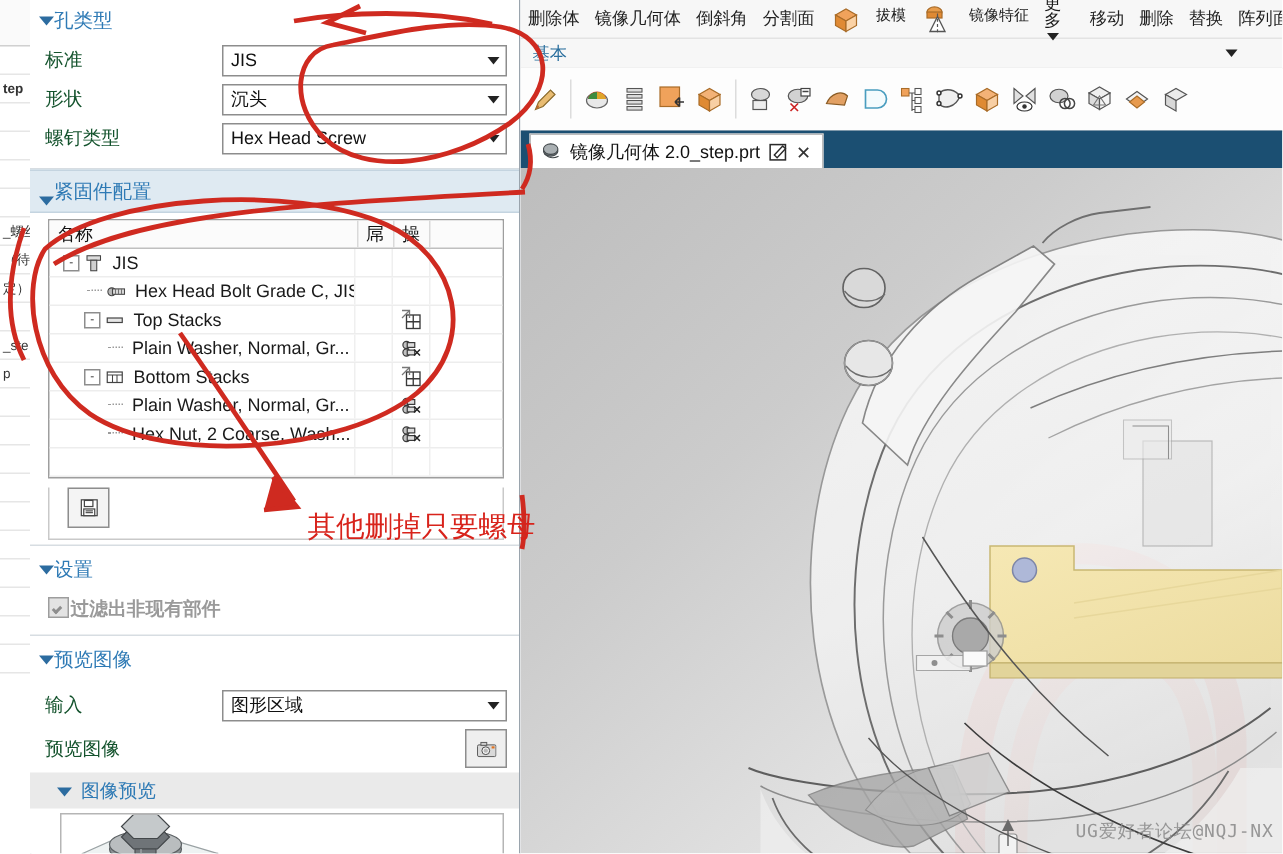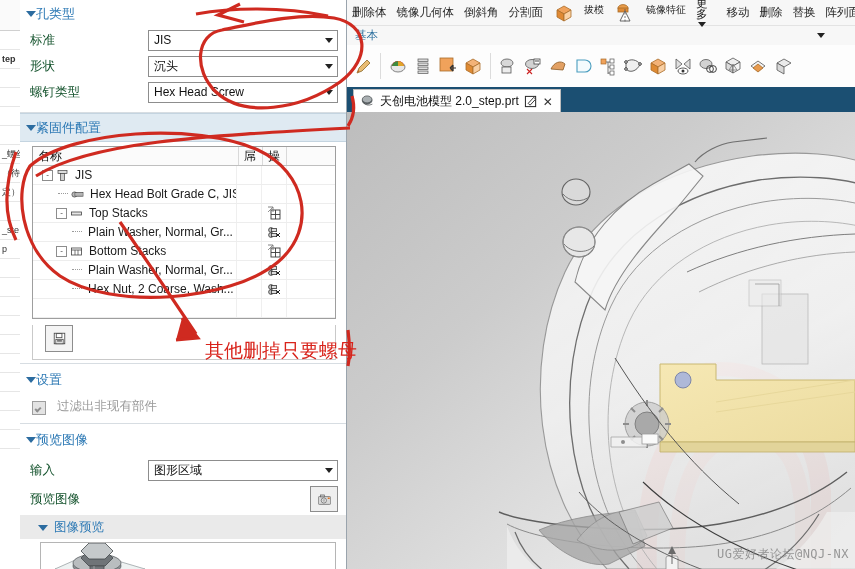--- a/index.html
+++ b/index.html
@@ -18,21 +18,21 @@
   .leftstrip .lrow.b{font-weight:bold;}
   .leftstrip .head{height:30px;border-bottom:1px solid #d0d0d0;background:#fafafa;}
 
   
   .panel{position:absolute;left:20px;top:0;width:326px;height:569px;background:#ffffff;
     border-right:1px solid #9aa4ad;overflow:hidden;}
   .grp{display:flex;align-items:center;gap:0;padding:5px 0 4px 6px;}
   .grp .tri{width:0;height:0;border-left:5px solid transparent;border-right:5px solid transparent;
     border-top:6px solid #2c6ca0;}
   .grp .gtitle{color:#2e7ab5;font-size:13px;}
-  .grp.sec{background:#dfeaf2;border-top:1px solid #c4d4e0;border-bottom:1px solid #c4d4e0;}
+  .grp.sec{background:#dfeaf2;border-top:1px solid #c4d4e0;border-bottom:1px solid #c4d4e0;align-items:flex-end;}
   .hr{height:1px;background:#d7dde2;margin:3px 0 0 0;}
 
   .frow{display:flex;align-items:center;padding:2px 8px 2px 10px;height:22px;}
   .frow .flabel{width:118px;font-size:12.5px;color:#14532d;}
   .combo{flex:1;height:19px;border:1px solid #8d8d8d;background:#fff;display:flex;
     align-items:center;justify-content:space-between;padding:0 4px 0 5px;font-size:12px;color:#111;}
   .combo .cv{white-space:nowrap;overflow:hidden;text-overflow:ellipsis;}
   .caret{width:0;height:0;border-left:4px solid transparent;border-right:4px solid transparent;
     border-top:5px solid #222;margin-left:6px;flex:none;}
 
@@ -57,21 +57,21 @@
     text-align:center;color:#333;flex:none;margin-left:2px;}
   .dots{width:10px;height:1px;border-top:1px dotted #9b9b9b;flex:none;margin-left:4px;}
 
   
   .ic{width:13px;height:13px;flex:none;display:inline-block;}
 
   .savebtn{margin:6px 0 0 12px;width:26px;height:25px;border:1px solid #8d8d8d;background:#f4f4f4;
     display:flex;align-items:center;justify-content:center;}
   .panelbox{border:1px solid #c9c9c9;border-top:none;margin:0 10px 0 12px;height:34px;}
 
-  .chkrow{display:flex;align-items:flex-end;gap:11px;padding:5px 0 5px 12px;}
+  .chkrow{display:flex;align-items:flex-start;gap:1px;padding:5px 0 5px 12px;font-weight:bold;}
   .chk{width:12px;height:12px;border:1px solid #9d9d9d;background:#e3e3e3;position:relative;flex:none;}
   .chk:after{content:"";position:absolute;left:2px;top:5px;width:4px;height:2px;border-left:2px solid #8e8e8e;
     border-bottom:2px solid #8e8e8e;transform:rotate(-45deg);}
   .chklbl{font-size:12.5px;color:#9a9a9a;}
 
   .imgbtn{width:26px;height:24px;border:1px solid #8d8d8d;background:#efefef;display:flex;
     align-items:center;justify-content:center;}
 
   .subgrp{display:flex;align-items:center;gap:6px;padding:4px 0 3px 18px;background:#eaeaea;}
   .subgrp .tri{width:0;height:0;border-left:5px solid transparent;border-right:5px solid transparent;
@@ -580,21 +580,21 @@
       </div>
     </div>
 
     <div class="tabbar">
       <div class="tab">
         <svg class="tabicon" viewBox="0 0 16 14">
           <ellipse cx="7" cy="6" rx="5.5" ry="4" fill="#6d7478" stroke="#42484b" stroke-width="0.8"></ellipse>
           <ellipse cx="7" cy="4.6" rx="5.5" ry="4" fill="#aab0b3" stroke="#42484b" stroke-width="0.8"></ellipse>
           <path d="M2 8 q5 5 11 2" stroke="#42484b" fill="none" stroke-width="0.8"></path>
         </svg>
-        <span>天创电池模型 2.0_step.prt</span>
+        <span>镜像几何体 2.0_step.prt</span>
         <svg class="tabicon" viewBox="0 0 14 14">
           <rect x="1" y="1.5" width="11" height="11" fill="none" stroke="#2a2a2a" stroke-width="1.1"></rect>
           <path d="M4 9 L10 2.5 L12 4.5 L6 11 Z" fill="#fff" stroke="#2a2a2a" stroke-width="1"></path>
         </svg>
         <span class="tabx">✕</span>
       </div>
     </div>
 
     <div class="viewport">
       <svg width="508" height="457" viewBox="0 0 508 457">

